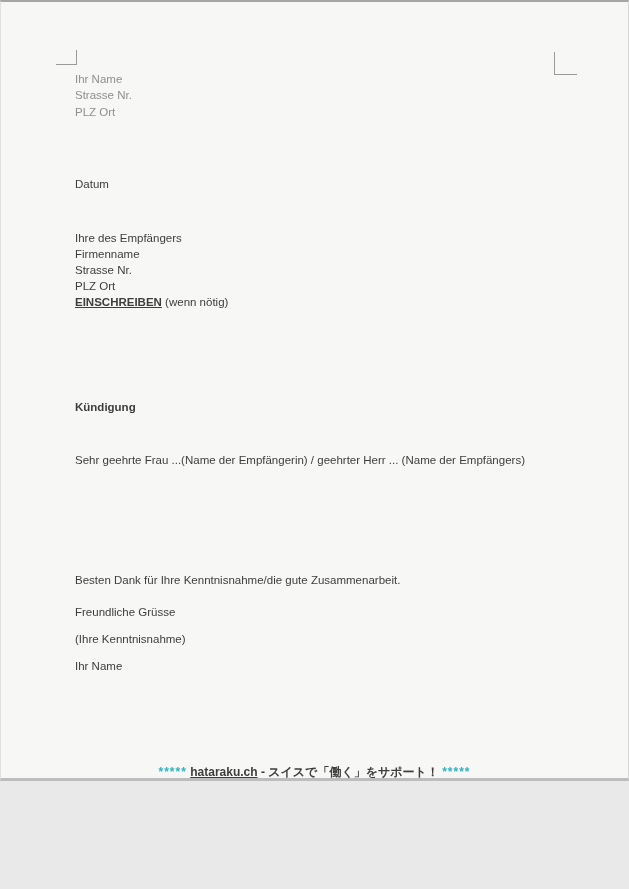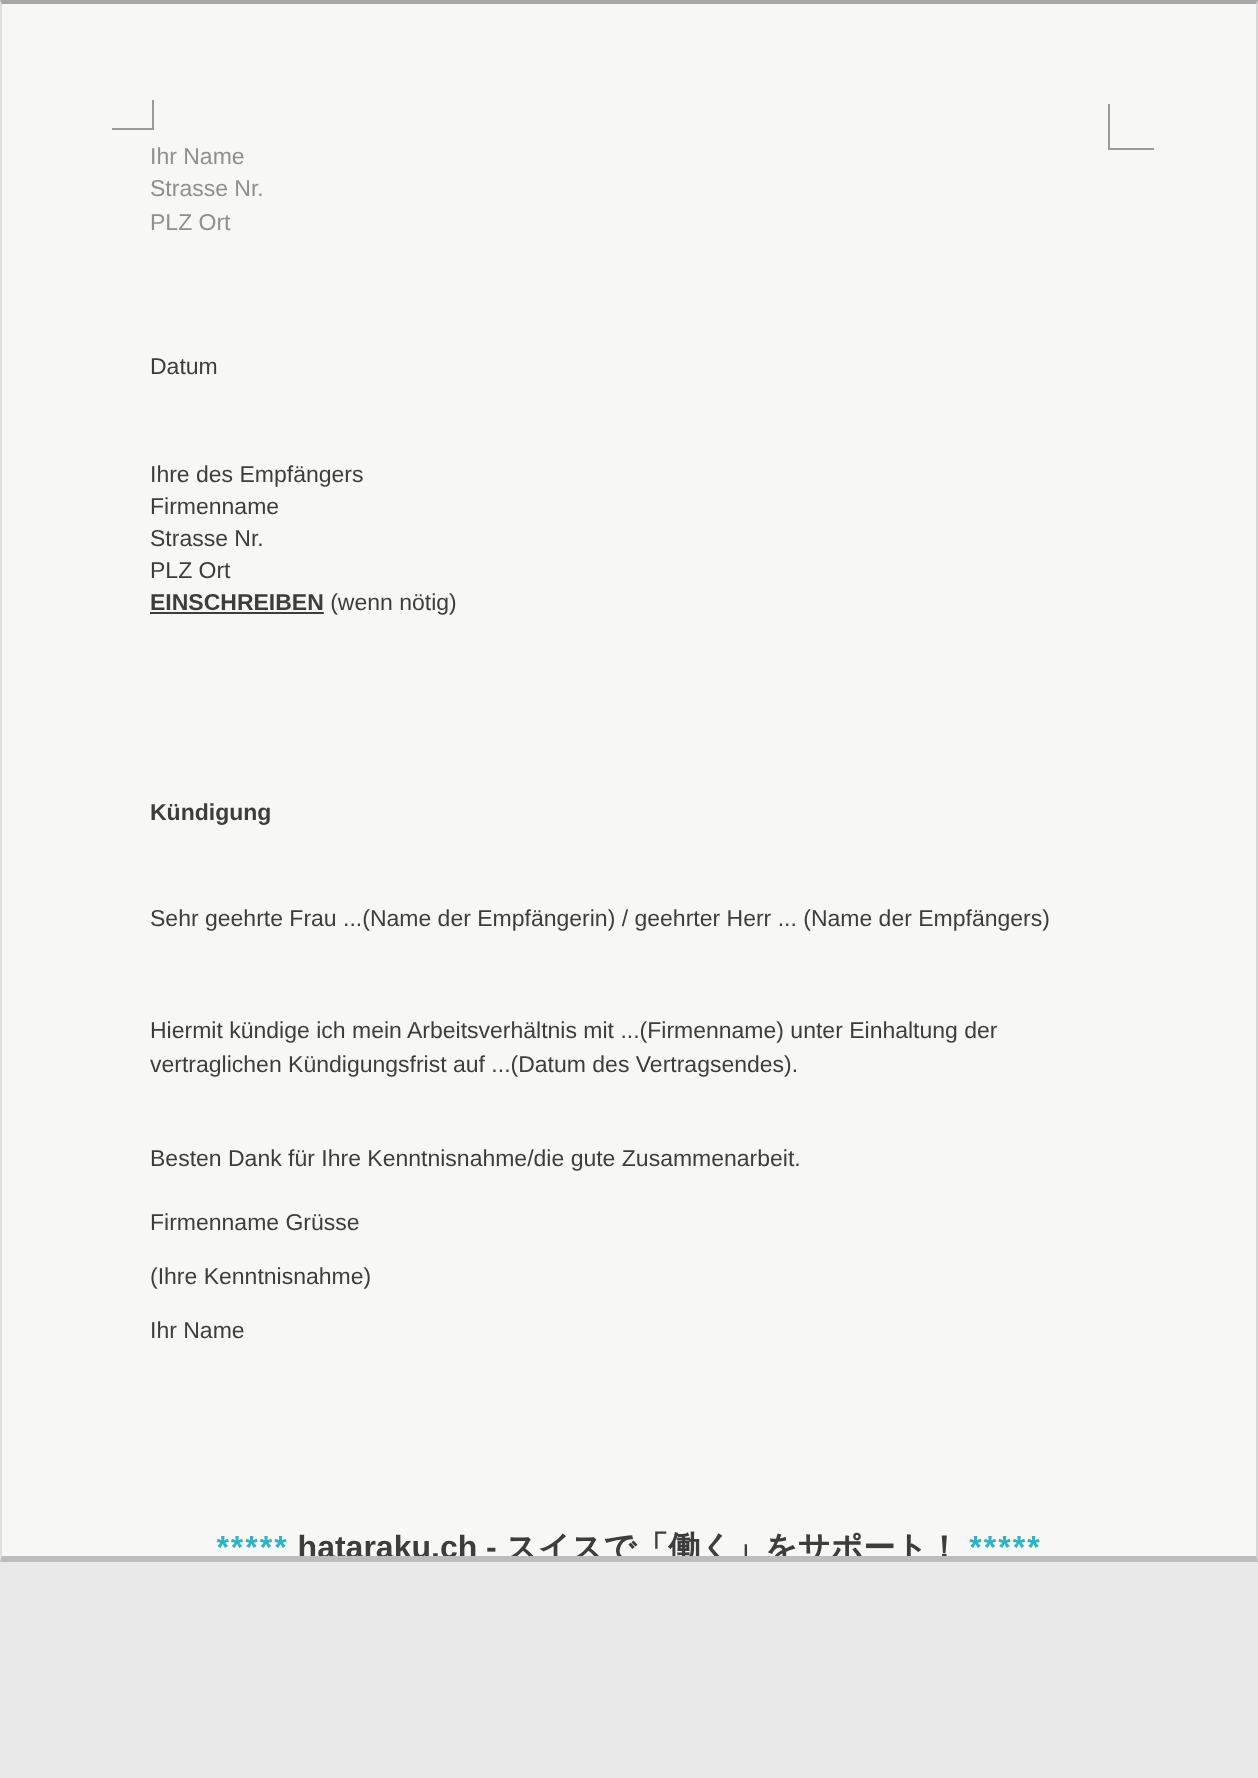--- a/index.html
+++ b/index.html
@@ -49,21 +49,21 @@
     line-height: 17px;
   }
   .para2 { left: 74px; top: 572px; }
   .regards { left: 74px; top: 604px; }
   .signature-hint { left: 74px; top: 631px; }
   .sign-name { left: 74px; top: 658px; }
   .footer {
     left: 0; top: 762px;
     width: 100%;
     text-align: center;
-    font-size: 16px;
+    font-size: 12px;
     font-weight: bold;
     color: #3d3d3d;
   }
   .stars { color: #2fb3c3; letter-spacing: 1px; }
   .footer-link {
     color: #3d3d3d;
     text-decoration: underline;
     cursor: pointer;
   }
   .watermark {
@@ -117,25 +117,24 @@
     <div>Firmenname</div>
     <div>Strasse Nr.</div>
     <div>PLZ Ort</div>
     <div><span class="registered">EINSCHREIBEN</span><span> (wenn nötig)</span></div>
   </div>
 
   <div class="abs subject">Kündigung</div>
 
   <div class="abs salutation">Sehr geehrte Frau ...(Name der Empfängerin) / geehrter Herr ... (Name der Empfängers)</div>
 
-  <div class="abs para1">Hiermit kündige ich mein Arbeitsverhältnis mit ...(Firmenname) unter Einhaltung der vertraglichen Kündigungsfrist auf ...(Datum des Vertragsendes).</div>
 
   <div class="abs para2">Besten Dank für Ihre Kenntnisnahme/die gute Zusammenarbeit.</div>
 
-  <div class="abs regards">Firmenname Grüsse</div>
+  <div class="abs regards">Freundliche Grüsse</div>
 
   <div class="abs signature-hint">(Ihre Kenntnisnahme)</div>
 
   <div class="abs sign-name">Ihr Name</div>
 
   <div class="abs footer"><span class="stars">*****</span> <span class="footer-link">hataraku.ch</span><span> - </span><span>スイスで「働く」をサポート！</span> <span class="stars">*****</span></div>
 
   <div class="abs watermark">blog</div>
 
 </div>

